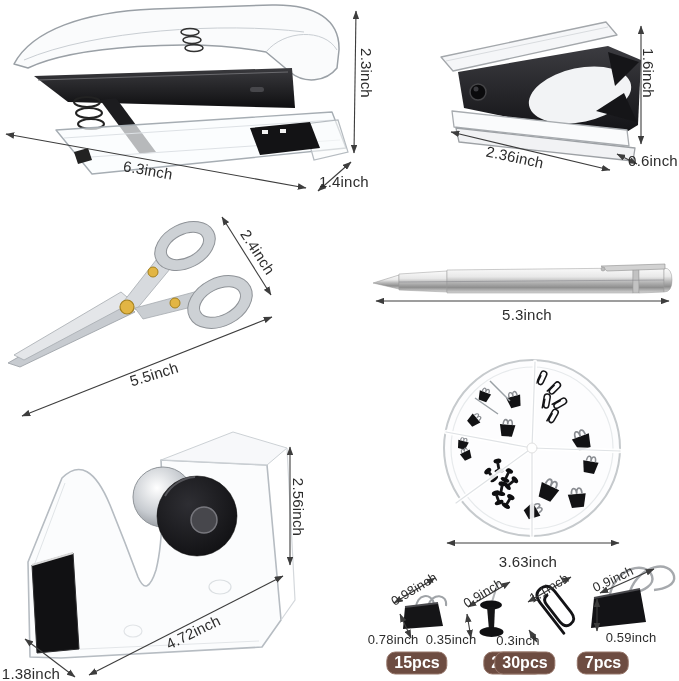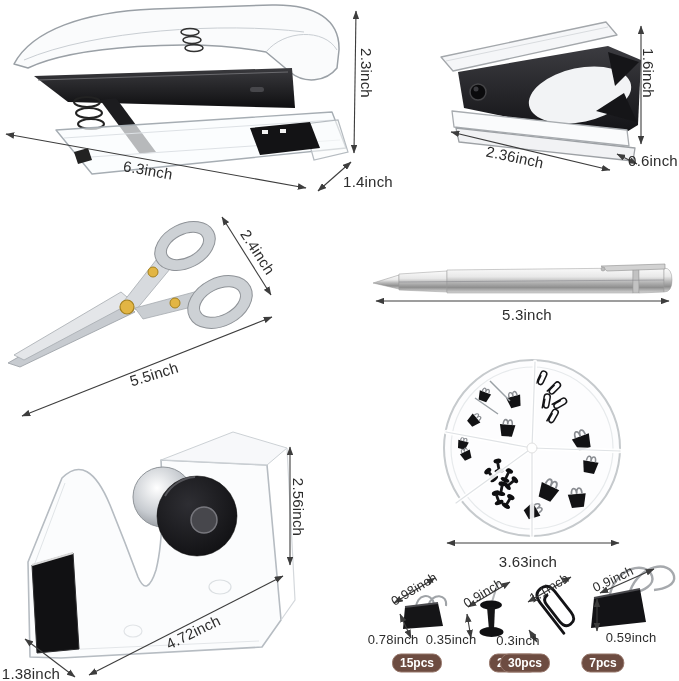--- a/index.html
+++ b/index.html
@@ -11,21 +11,21 @@
   .dim{
     position:absolute;white-space:nowrap;color:#2d2d2d;font-size:15px;
     transform:translate(-50%,-50%) rotate(var(--r,0deg));transform-origin:center;
     letter-spacing:0.2px;
   }
   .dim.mid{font-size:13px;}
   .dim.small{font-size:13px;}
   .badge{
     position:absolute;transform:translate(-50%,-50%);
     background:#6d4c41;border:1px solid #96766a;color:#ffffff;
-    font-size:12px;font-weight:bold;line-height:1;
+    font-size:16px;font-weight:bold;line-height:1;
     padding:2px 7px 3px 7px;border-radius:9px;white-space:nowrap;
   }
   svg{display:block;}
 </style>
 </head>
 <body>
 
 <div id="canvas">
 
   <svg class="item" style="left:4px;top:2px" width="350" height="192" viewBox="0 0 350 192">
@@ -273,21 +273,21 @@
       <line x1="467" y1="614" x2="471" y2="638" marker-start="url(#ah)" marker-end="url(#ah)"></line>
       <line x1="528" y1="602" x2="571" y2="577" marker-start="url(#ah)" marker-end="url(#ah)"></line>
       <line x1="529" y1="630" x2="537" y2="642" marker-start="url(#ah)" marker-end="url(#ah)"></line>
       <line x1="600" y1="593" x2="654" y2="569" marker-start="url(#ah)" marker-end="url(#ah)"></line>
       <line x1="597" y1="599" x2="597" y2="631" marker-start="url(#ah)" marker-end="url(#ah)"></line>
     </g>
   </svg>
 
   <div class="dim" style="left:148px;top:170px;--r:10deg">6.3inch</div>
   <div class="dim" style="left:366px;top:73px;--r:90deg">2.3inch</div>
-  <div class="dim" style="left:368px;top:181px">1.4inch</div>
+  <div class="dim" style="left:344px;top:181px">1.4inch</div>
   <div class="dim" style="left:515px;top:157px;--r:12deg">2.36inch</div>
   <div class="dim" style="left:648px;top:73px;--r:90deg">1.6inch</div>
   <div class="dim" style="left:653px;top:160px">0.6inch</div>
   <div class="dim" style="left:258px;top:252px;--r:57deg">2.4inch</div>
   <div class="dim" style="left:154px;top:374px;--r:-17deg">5.5inch</div>
   <div class="dim" style="left:527px;top:314px">5.3inch</div>
   <div class="dim" style="left:298px;top:507px;--r:90deg">2.56inch</div>
   <div class="dim" style="left:193px;top:632px;--r:-26deg">4.72inch</div>
   <div class="dim" style="left:31px;top:673px">1.38inch</div>
   <div class="dim" style="left:528px;top:561px">3.63inch</div>

